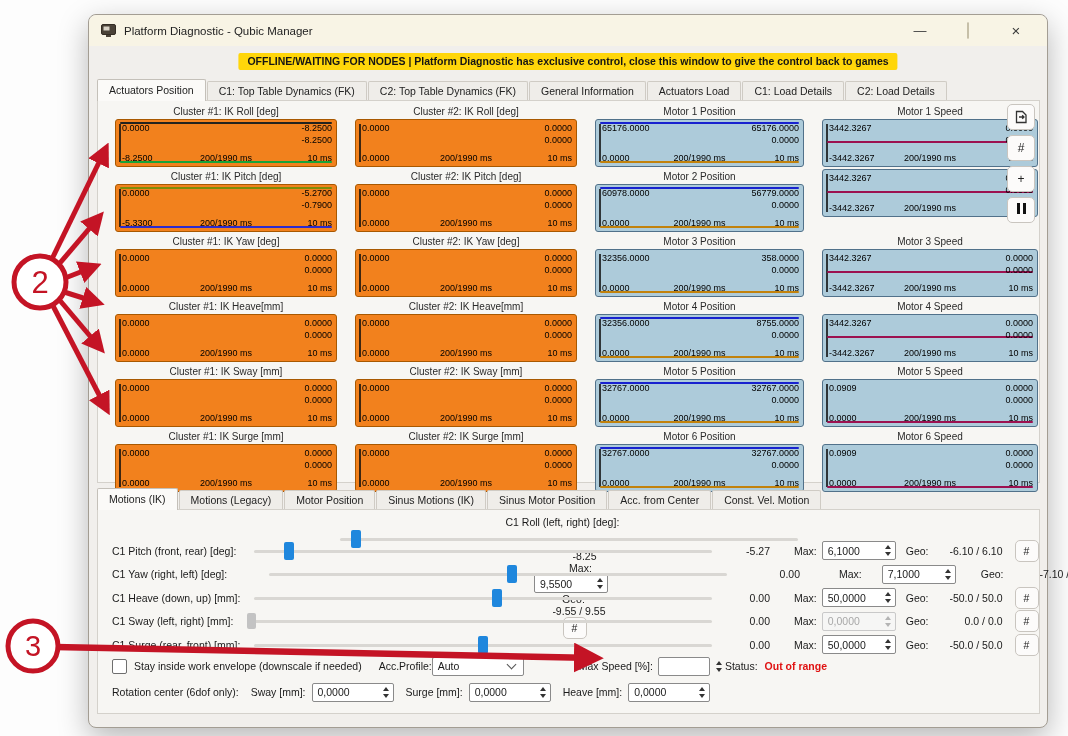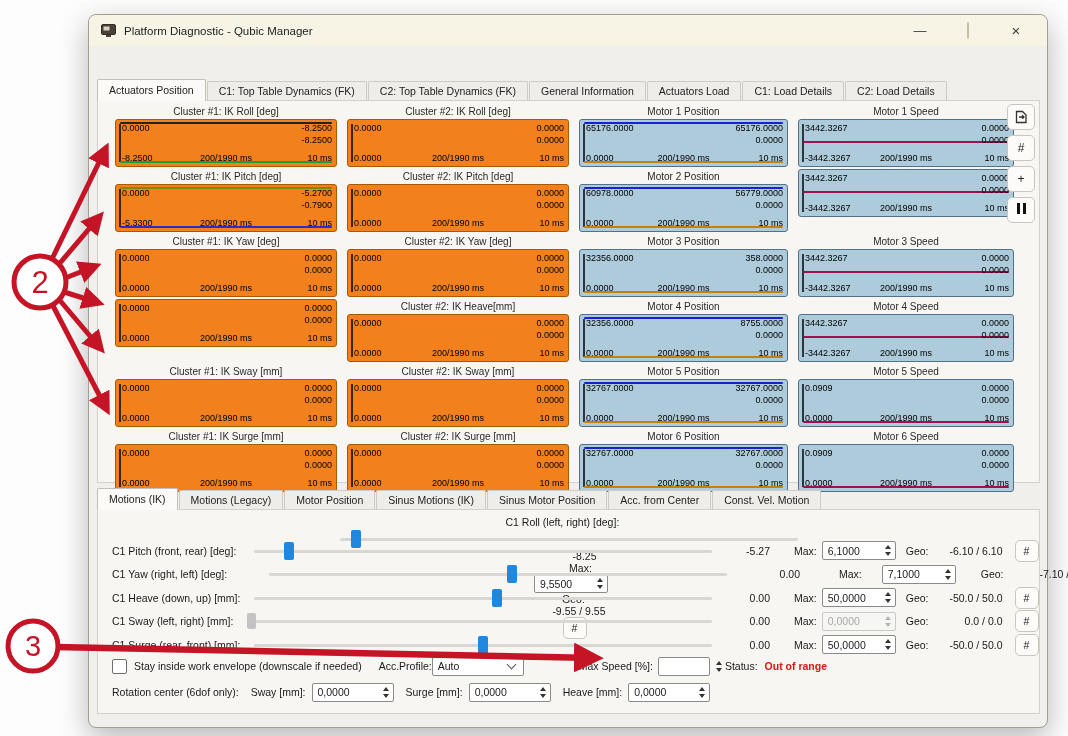--- a/index.html
+++ b/index.html
@@ -23,21 +23,21 @@
   .tab{font-size:10.5px;background:#efede9;color:#222;border:1px solid #cfcbc4;border-bottom:0;
        padding:3px 11px;margin-right:1px;border-radius:2px 2px 0 0;white-space:nowrap;}
   .tab.active{background:#fbfaf8;padding:4px 11px 5px;margin-bottom:-1px;z-index:2;border-color:#c4c0b9;}
   #main-tabbar{top:63px;}
   #motions-tabbar{top:472px;}
   
   .frame{position:absolute;left:8px;width:941px;background:#f7f6f3;border:1px solid #d4d1cb;}
   #charts-frame{top:85px;height:381px;}
   #motions-frame{top:494px;height:203px;}
   
-  #charts-grid{position:absolute;left:17px;top:3px;display:grid;grid-template-columns:222px 222px 209px 216px;column-gap:10px;}
+  #charts-grid{position:absolute;left:17px;top:3px;display:grid;grid-template-columns:222px 222px 209px 216px;column-gap:18px;}
   .ptitle{height:15px;line-height:15px;text-align:center;font-size:10px;color:#2a2a2a;white-space:nowrap;}
   .panel{position:relative;height:46px;margin-bottom:2px;border-radius:3px;font-size:9px;}
   .panel.orange{background:#f2811d;border:1px solid #a85800;}
   .panel.blue{background:#adcbda;border:1px solid #51718a;}
   .panel::before{content:"";position:absolute;left:3px;top:4px;bottom:4px;width:1.5px;background:rgba(15,15,15,.8);}
   .v{position:absolute;white-space:nowrap;color:#000;}
   .v-tl{left:6px;top:3px}.v-tr{right:4px;top:3px}.v-mr{right:4px;top:15px}
   .v-bl{left:6px;bottom:3px}.v-bc{left:0;right:0;bottom:3px;text-align:center}.v-br{right:4px;bottom:3px}
   .trace{position:absolute;left:4px;right:4px;height:2px;border-radius:1px;}
   .trace.top{top:2px}.trace.middle{top:21px}.trace.bottom{bottom:3px}
@@ -103,20 +103,21 @@
       <rect x="5" y="11" width="5" height="2" fill="#4a4238"></rect>
     </svg>
     <span class="apptitle">Platform Diagnostic - Qubic Manager</span>
     <div class="wctrls">
       <span class="wbtn">—</span>
       <span class="wbtn"><span class="maxbox"></span></span>
       <span class="wbtn closebtn">×</span>
     </div>
   </div>
 
+  <div class="banner">OFFLINE/WAITING FOR NODES | Platform Diagnostic has exclusive control, close this window to give the control back to games</div>
 
   <div class="tabbar" id="main-tabbar">
       <div class="tab active">Actuators Position</div>
       <div class="tab">C1: Top Table Dynamics (FK)</div>
       <div class="tab">C2: Top Table Dynamics (FK)</div>
       <div class="tab">General Information</div>
       <div class="tab">Actuators Load</div>
       <div class="tab">C1: Load Details</div>
       <div class="tab">C2: Load Details</div>
     </div>
@@ -260,20 +261,21 @@
             <div class="trace middle" style="background: rgb(156, 17, 80);"></div>
             <span class="v v-tl">3442.3267</span>
             <span class="v v-tr">0.0000</span>
             <span class="v v-mr">0.0000</span>
             <span class="v v-bl">-3442.3267</span>
             <span class="v v-bc">200/1990 ms</span>
             <span class="v v-br">10 ms</span>
           </div>
         </div>
         <div class="cell">
+          <div class="ptitle">Cluster #1: IK Heave[mm]</div>
           <div class="panel orange">
             <span class="v v-tl">0.0000</span>
             <span class="v v-tr">0.0000</span>
             <span class="v v-mr">0.0000</span>
             <span class="v v-bl">0.0000</span>
             <span class="v v-bc">200/1990 ms</span>
             <span class="v v-br">10 ms</span>
           </div>
         </div>
         <div class="cell">

